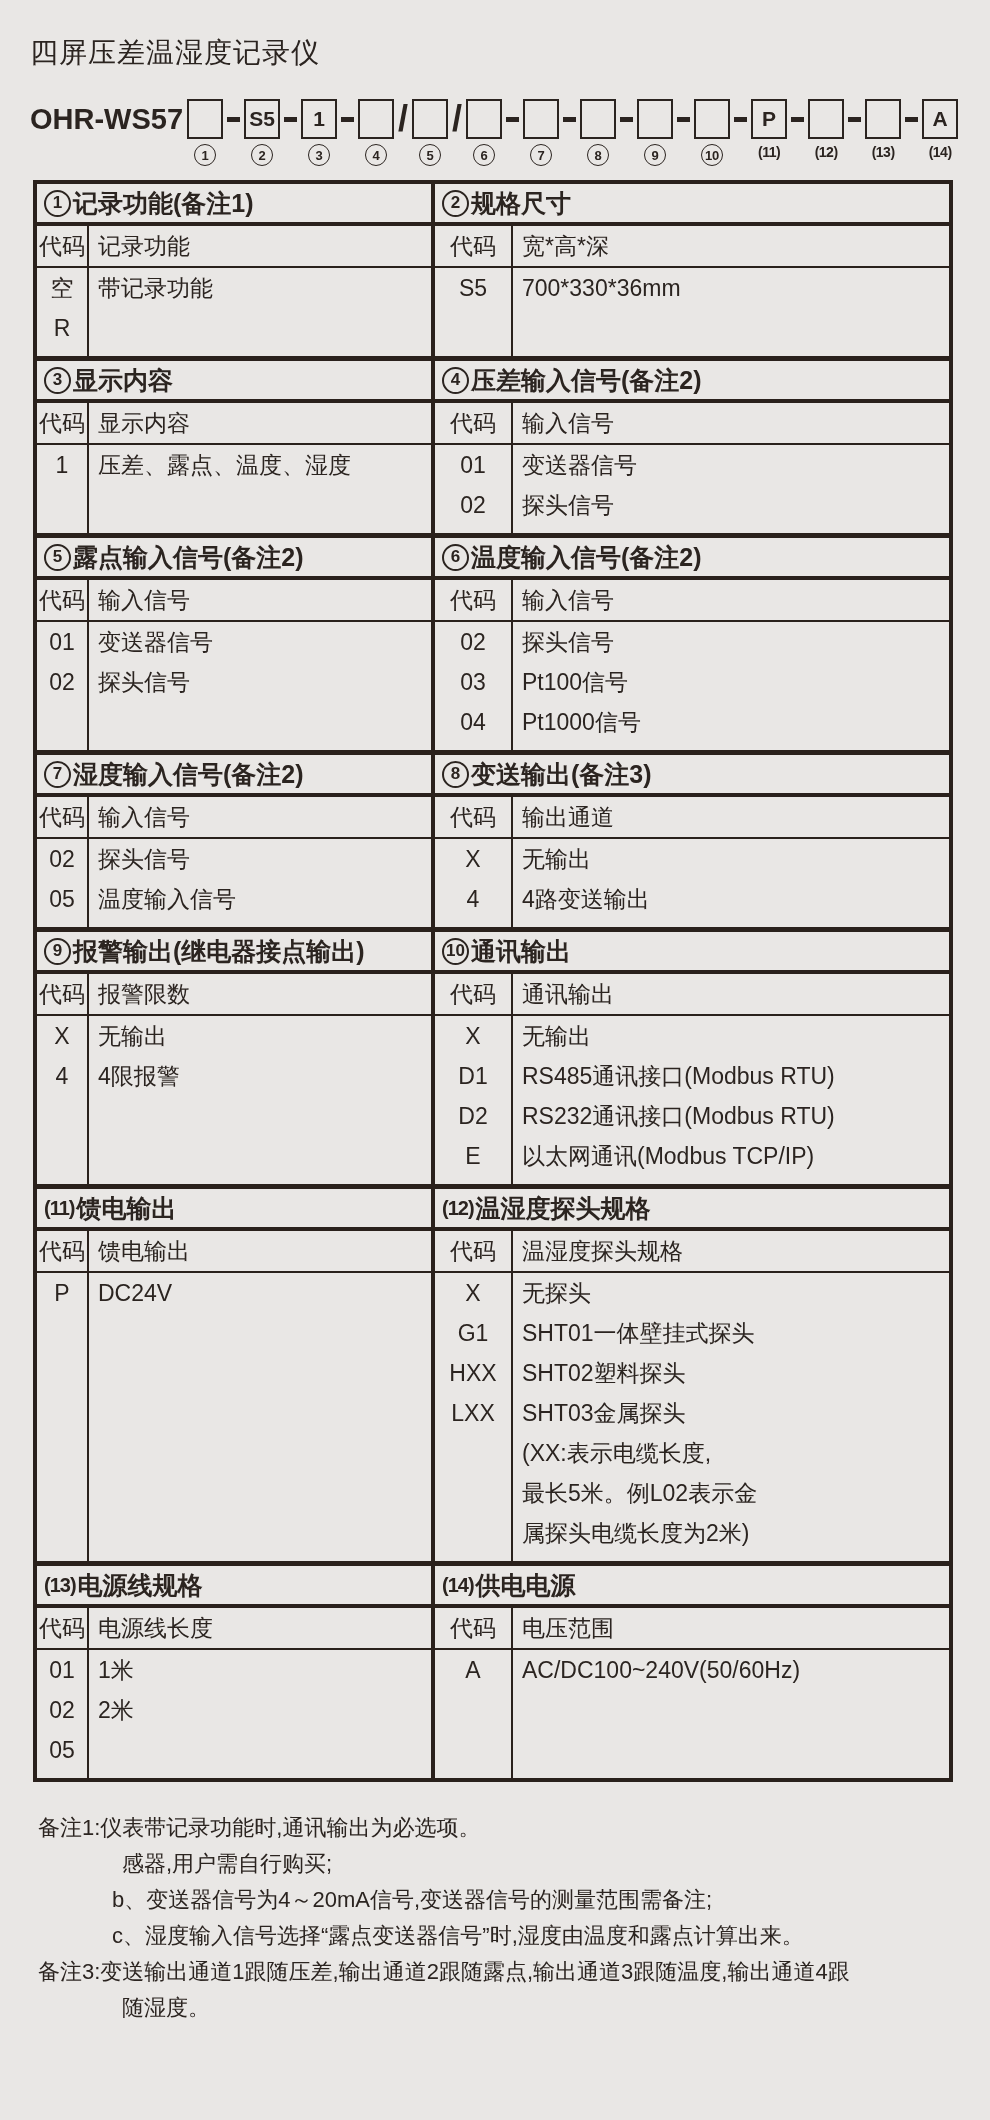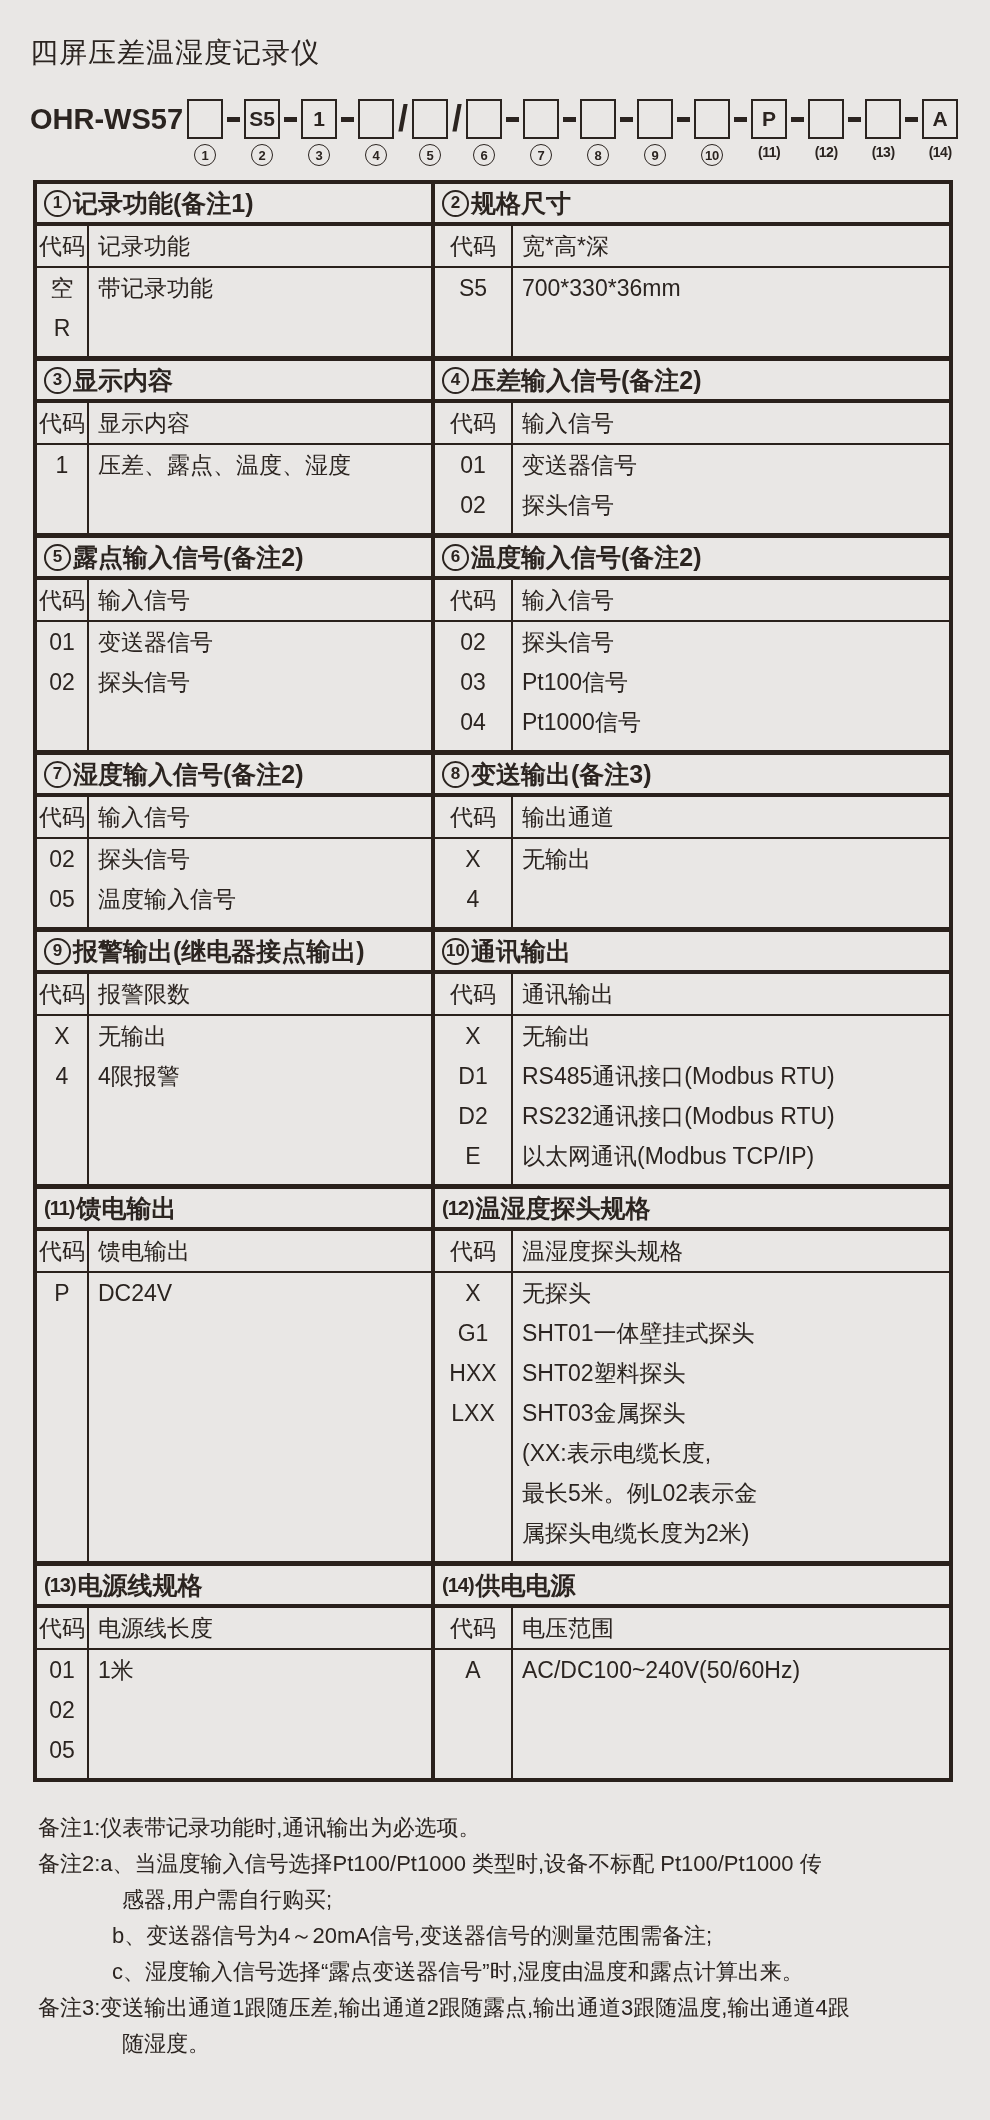--- a/index.html
+++ b/index.html
@@ -278,20 +278,21 @@
           <div class="r code">代码</div>
           <div class="r desc">输出通道</div>
         </div>
         <div class="cols body">
           <div class="codestack">
             <div class="r code">X</div>
             <div class="r code">4</div>
           </div>
           <div class="descstack">
             <div class="r desc">无输出</div>
+            <div class="r desc">4路变送输出</div>
           </div>
         </div>
       </div>
     </div>
     <div class="pair">
       <div class="sec left">
         <div class="sec-h">
           <div class="cn">9</div>
           <div>报警输出(继电器接点输出)</div>
         </div>
@@ -396,20 +397,21 @@
           <div class="r desc">电源线长度</div>
         </div>
         <div class="cols body">
           <div class="codestack">
             <div class="r code">01</div>
             <div class="r code">02</div>
             <div class="r code">05</div>
           </div>
           <div class="descstack">
             <div class="r desc">1米</div>
+            <div class="r desc">2米</div>
           </div>
         </div>
       </div>
       <div class="sec right">
         <div class="sec-h">
           <div class="pn">(14)</div>
           <div>供电电源</div>
         </div>
         <div class="cols sub">
           <div class="r code">代码</div>
@@ -422,19 +424,18 @@
           <div class="descstack">
             <div class="r desc">AC/DC100~240V(50/60Hz)</div>
           </div>
         </div>
       </div>
     </div>
   </div>
 
 <div class="notes">
     <div class="nl">备注1:仪表带记录功能时,通讯输出为必选项。</div>
-    <div class="nl">备注2:a、当温度输入信号选择Pt100/Pt1000 类型时,设备不标配 Pt100/Pt1000 传</div>
     <div class="nl ind2">感器,用户需自行购买;</div>
     <div class="nl ind1">b、变送器信号为4～20mA信号,变送器信号的测量范围需备注;</div>
     <div class="nl ind1">c、湿度输入信号选择“露点变送器信号”时,湿度由温度和露点计算出来。</div>
     <div class="nl">备注3:变送输出通道1跟随压差,输出通道2跟随露点,输出通道3跟随温度,输出通道4跟</div>
     <div class="nl ind2">随湿度。</div>
   </div>
 
 </body></html>

